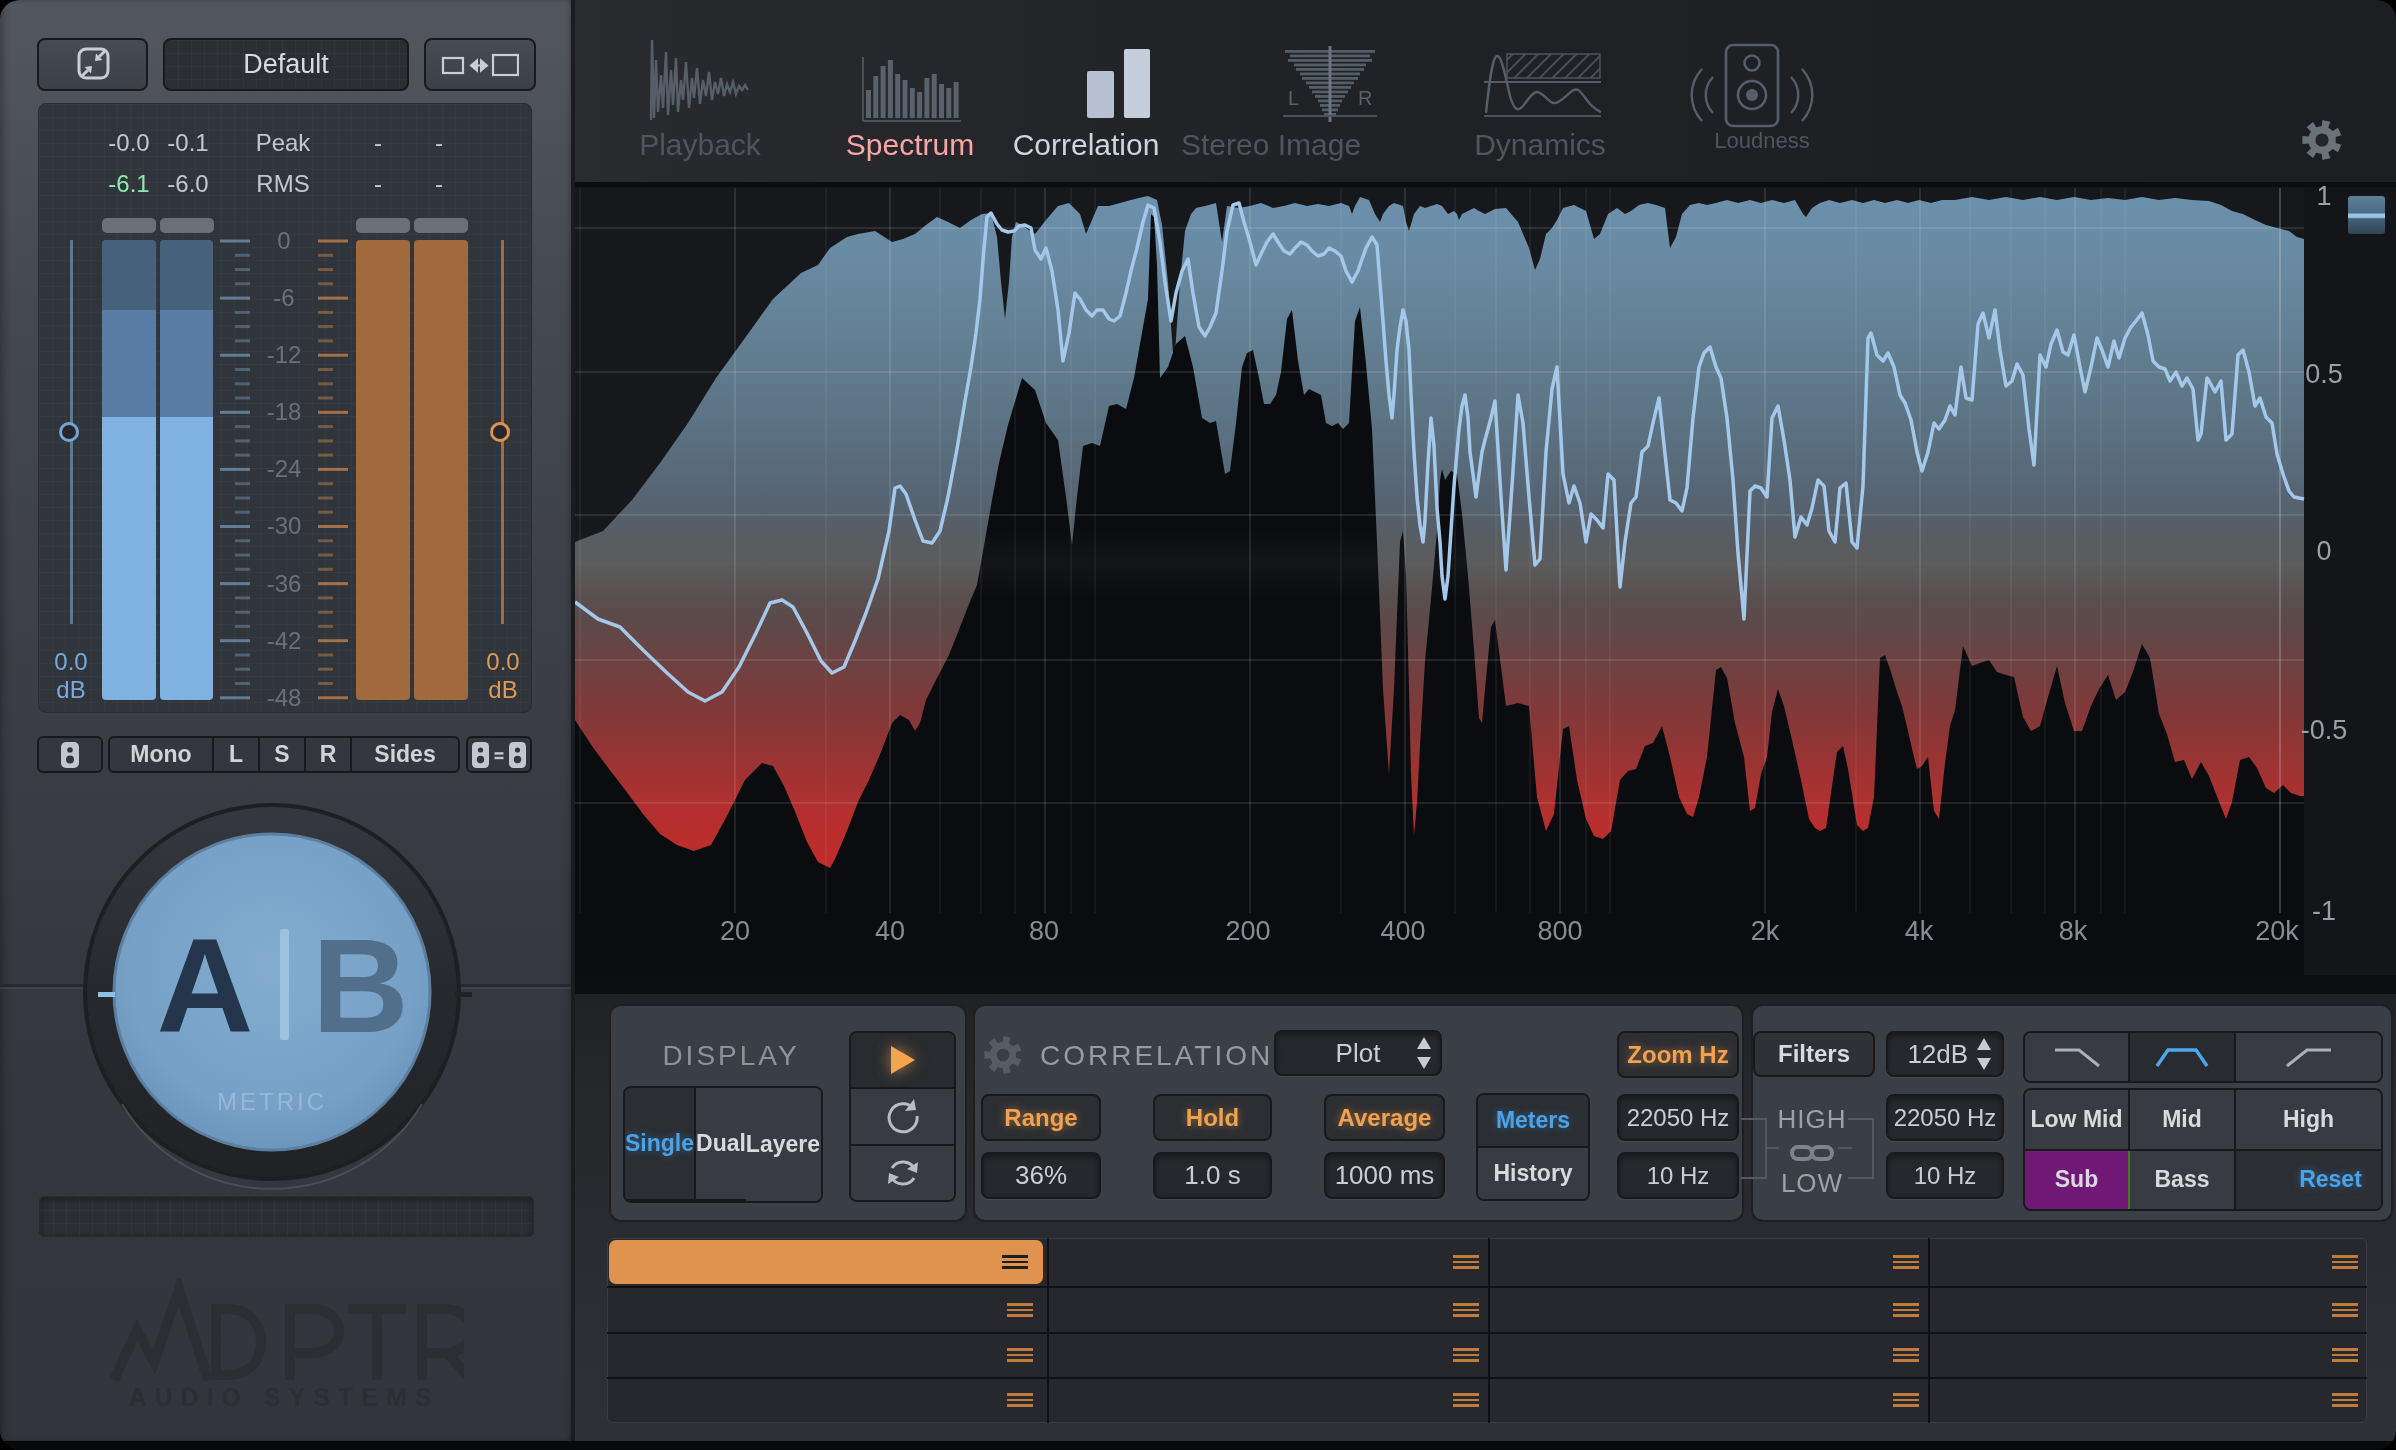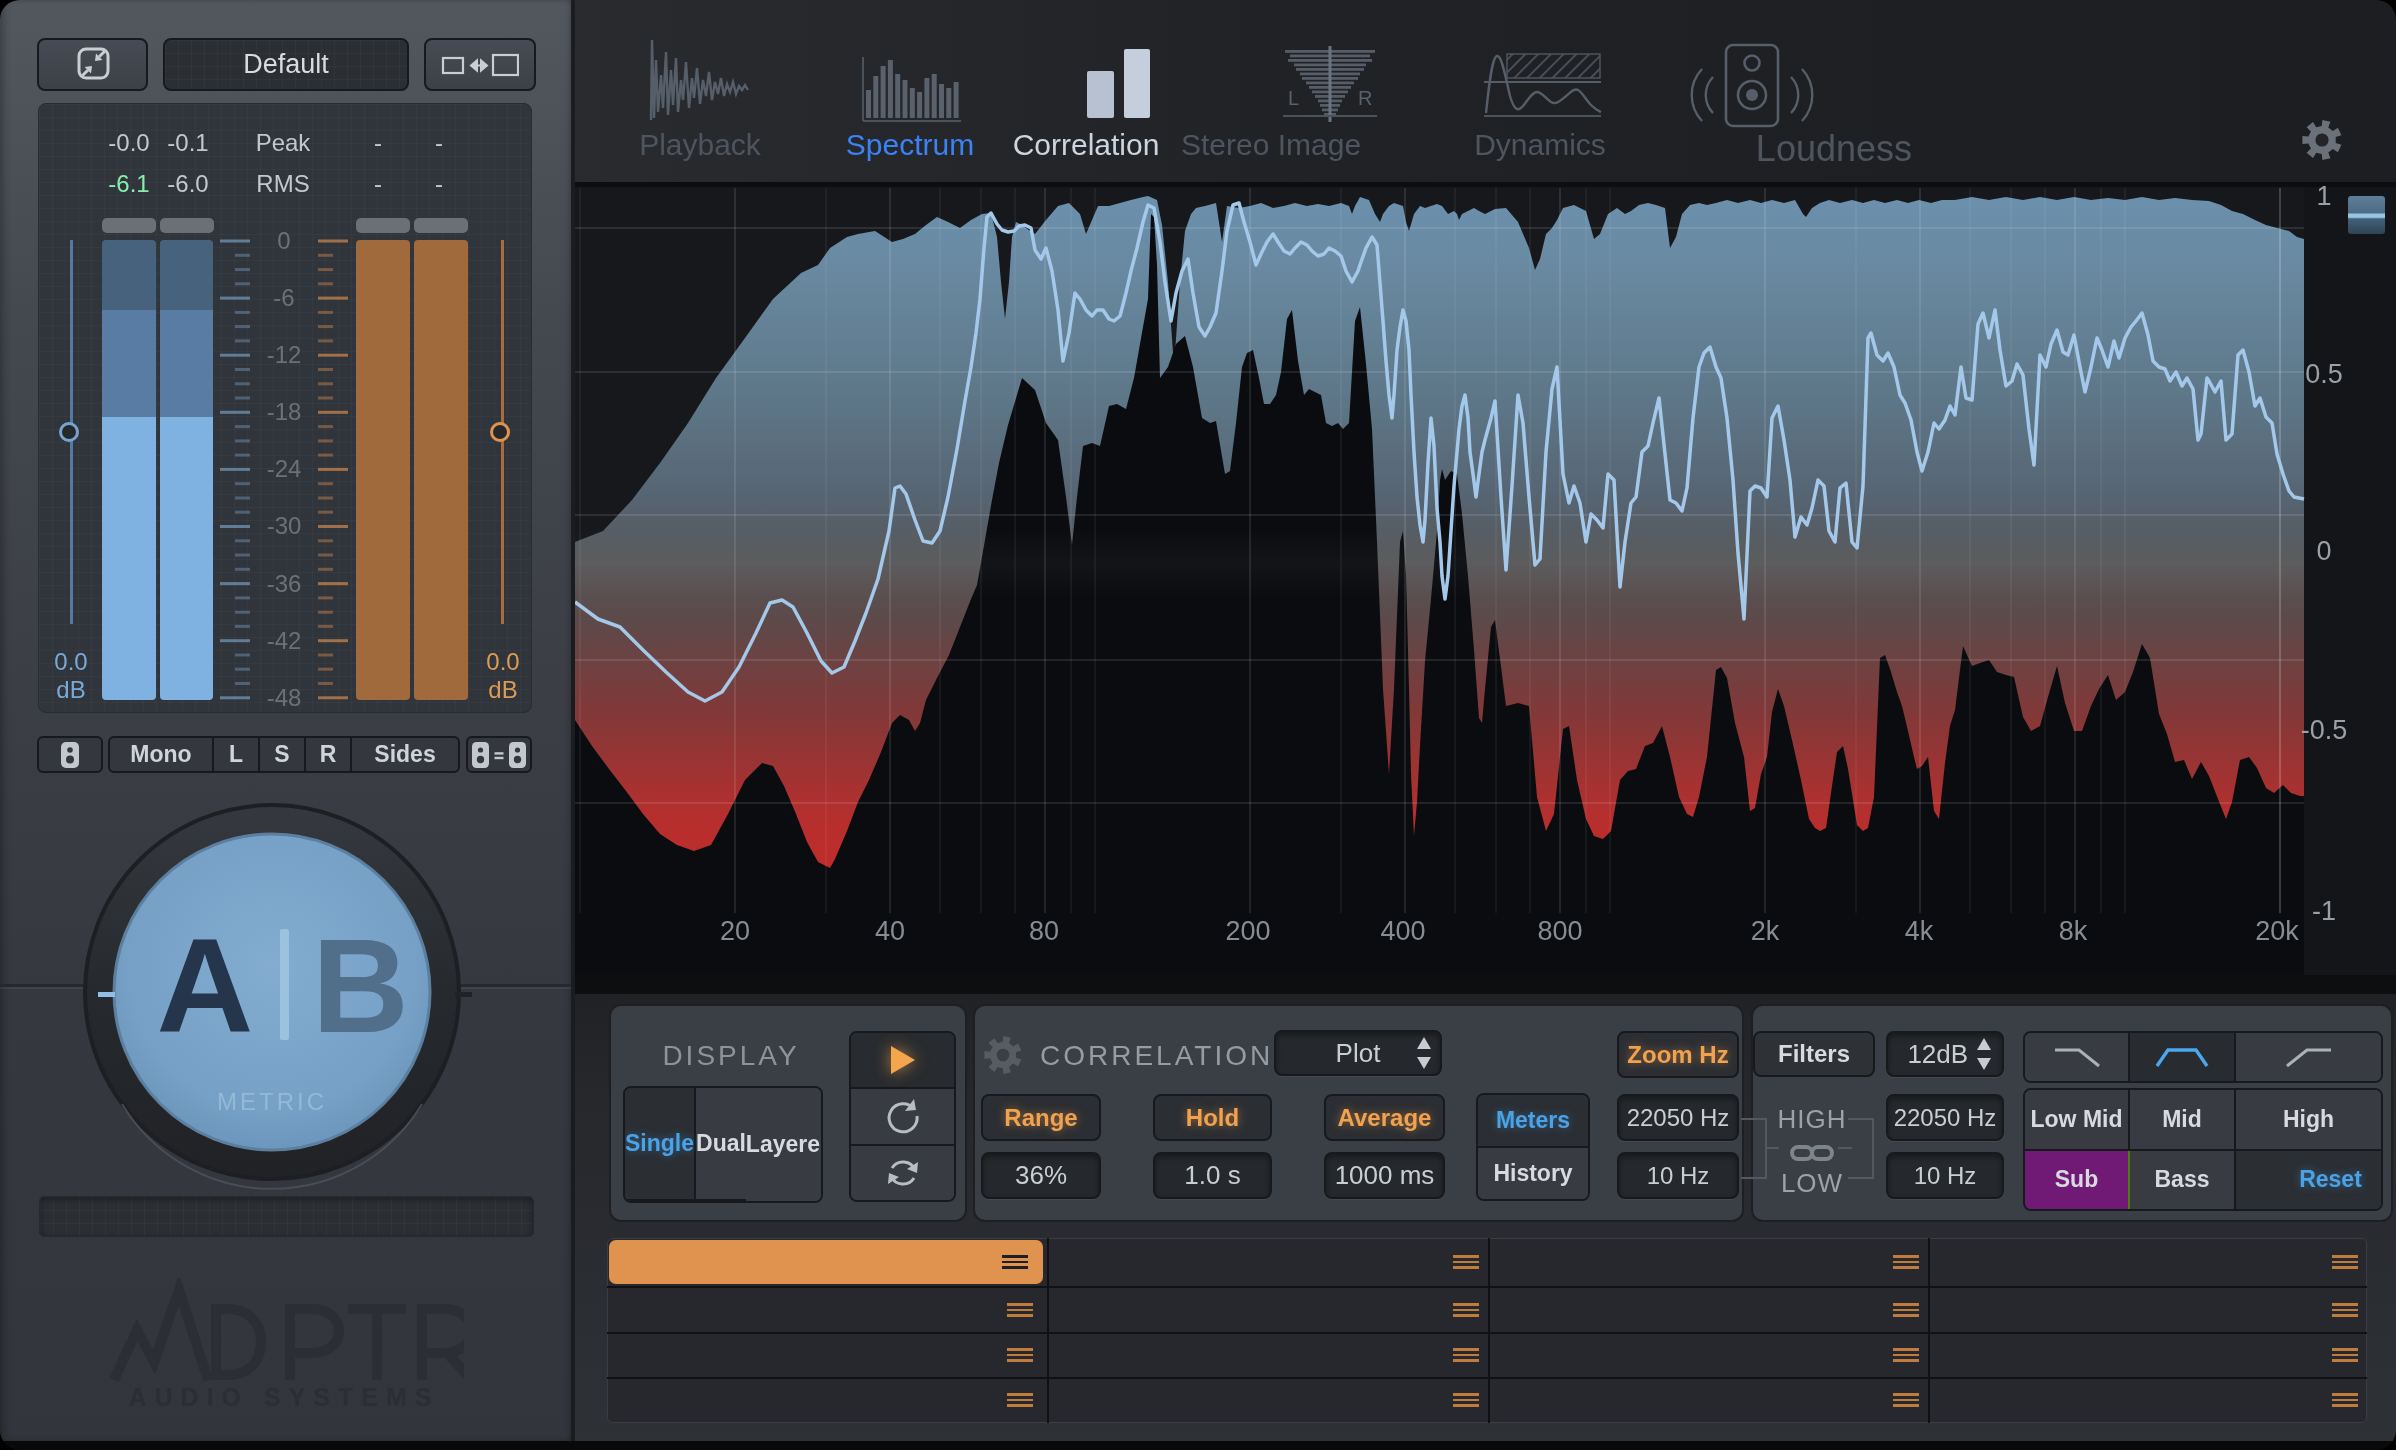--- a/index.html
+++ b/index.html
@@ -190,25 +190,25 @@
 <path d="M10,102 L33,52 L50,84 L75,12 L104,102"></path>
 <path d="M112,97 V31 h12 c20,0 33,13 33,33 c0,20 -13,33 -33,33 Z"></path>
 <path d="M186,102 V31 h22 c16,0 27,9 27,22 c0,13 -11,22 -27,22 h-22"></path>
 <path d="M244,31 h58 M273,31 V102"></path>
 <path d="M318,102 V31 h22 c16,0 27,9 27,22 c0,13 -11,22 -27,22 h-22 M343,75 L368,102"></path>
 </g>
     </svg>
 <div style="position:absolute;left:104px;top:1383px;width:360px;text-align:center;font-size:25px;letter-spacing:8px;color:#2b2e33;font-weight:bold;">AUDIO SYSTEMS</div>
 <div style="position:absolute;left:575px;top:0;width:1821px;height:182px;background:linear-gradient(90deg,#292b2f,#202225 40%,#1d1f22 75%,#1c1e21);"></div>
 <div style="position:absolute;left:550px;top:128px;width:300px;text-align:center;font-size:30px;color:#4e555f;">Playback</div>
-<div style="position:absolute;left:760px;top:128px;width:300px;text-align:center;font-size:30px;color:#3b82f6;">Spectrum</div>
+<div style="position:absolute;left:760px;top:128px;width:300px;text-align:center;font-size:30px;color:#fca5a5;">Spectrum</div>
 <div style="position:absolute;left:936px;top:128px;width:300px;text-align:center;font-size:30px;color:#cdd5df;">Correlation</div>
 <div style="position:absolute;left:1181px;top:128px;width:300px;text-align:left;font-size:30px;color:#4e555f;">Stereo Image</div>
 <div style="position:absolute;left:1390px;top:128px;width:300px;text-align:center;font-size:30px;color:#4e555f;">Dynamics</div>
-<div style="position:absolute;left:1612px;top:128px;width:300px;text-align:right;font-size:36px;color:#4e555f;">Loudness</div>
+<div style="position:absolute;left:1612px;top:128px;width:300px;text-align:center;font-size:22px;color:#4e555f;">Loudness</div>
 <svg width="1821" height="182" viewBox="575 0 1821 182" style="position:absolute;left:575px;top:0">
 <path d="M651,120L652,40L654,118L656,60L658,112L661,75L663,108L666,52L668,115L671,70L673,105L676,58L678,112L681,80L683,100L686,62L689,108L692,78L694,98L697,68L700,104L703,80L706,96L709,72L712,100L715,82L718,94L721,78L724,96L727,84L730,92L733,82L736,94L739,86L742,90L745,85L748,90" fill="none" stroke="#565e69" stroke-width="2.4"></path>
 <rect x="866" y="90" width="5" height="28" fill="#59616c"></rect>
       <rect x="873.3" y="76" width="5" height="42" fill="#59616c"></rect>
       <rect x="880.5999999999999" y="66" width="5" height="52" fill="#59616c"></rect>
       <rect x="887.8999999999999" y="60" width="5" height="58" fill="#59616c"></rect>
       <rect x="895.1999999999998" y="74" width="5" height="44" fill="#59616c"></rect>
       <rect x="902.4999999999998" y="80" width="5" height="38" fill="#59616c"></rect>
       <rect x="909.7999999999997" y="88" width="5" height="30" fill="#59616c"></rect>
       <rect x="917.0999999999997" y="92" width="5" height="26" fill="#59616c"></rect>

